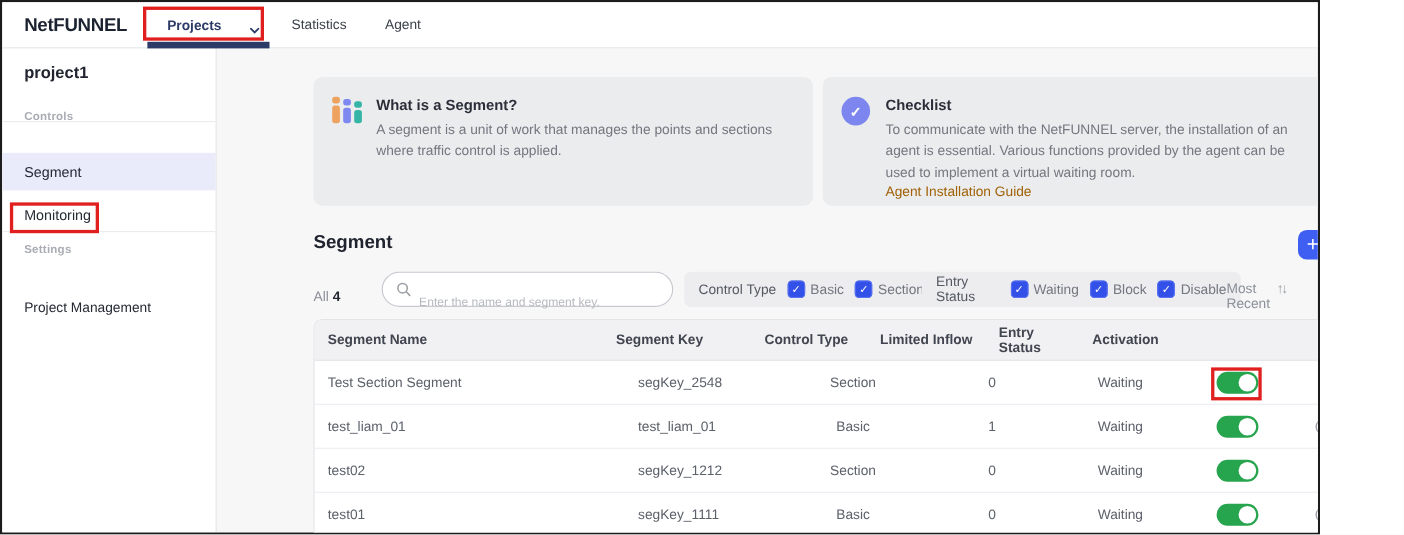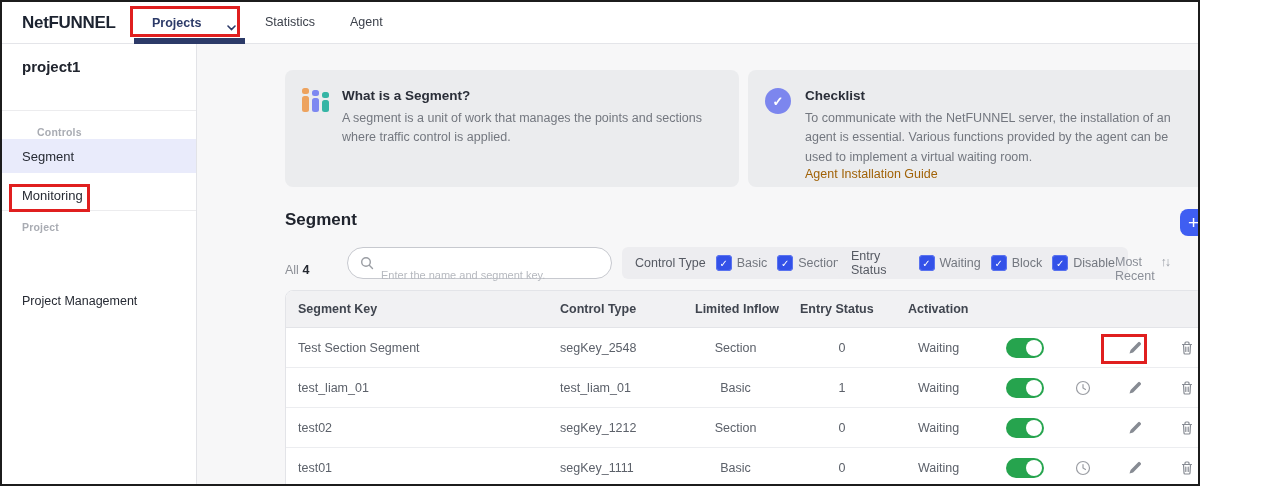--- a/index.html
+++ b/index.html
@@ -81,21 +81,21 @@
   .sort-ctl { position:absolute; left:830px; top:8px; font-size:12.5px; color:#8b8f98; cursor:pointer;
               display:flex; gap:6px; }
   .sort-arrows { letter-spacing:-2px; color:#9ca0a8; }
 
   
   .seg-table { position:absolute; left:88px; top:246px; width:919px; height:198px; background:#fff;
                border:1px solid #e3e4e8; border-radius:8px 8px 0 0; overflow:hidden; }
   .t-row { display:grid; grid-template-columns:262px 135px 105px 108px 85px 87px 1fr; align-items:center; }
   .t-head { height:37px; background:#f1f1f3; border-bottom:1px solid #e3e4e8; }
   .t-head .t-cell { font-size:12.5px; color:#40454f; font-weight:600; }
-  .t-body-row { height:40px; border-bottom:1px solid #ecedf0; }
+  .t-body-row { height:40px; border-bottom:1px solid #ecedf0;gap:20px; }
   .t-cell { font-size:12.5px; color:#5c616a; padding-left:12px; }
   .t-center { text-align:center; padding-left:0; }
   .toggle { width:38px; height:20px; border-radius:10px; background:#26a44e; position:relative;
             margin:0 auto; cursor:pointer; }
   .toggle .knob { position:absolute; right:2px; top:2px; width:16px; height:16px; border-radius:50%; background:#fff; }
   .actions { position:relative; height:40px; padding-left:0; }
   .act-slot { position:absolute; top:11px; width:18px; height:18px; cursor:pointer; }
   .slot-1 { left:6px; } .slot-2 { left:58px; } .slot-3 { left:110px; }
 
   
@@ -135,33 +135,33 @@
 
     <div class="avatar">
       <div class="body"></div>
       <div class="base"></div>
     </div>
   </div>
 
   <div class="sidebar">
     <div class="project-title">project1</div>
     <div class="side-divider" style="top:66px;"></div>
-    <div class="side-label" style="top:82px;margin-left:15px;">Controls</div>
+    <div class="side-label" style="top:56px;">Controls</div>
 
     <div class="side-item active" style="top:95px;">
       <span>Segment</span>
     </div>
     <div class="side-item" style="top:134px;">
       <span>Monitoring</span>
     </div>
 
     <div class="side-divider" style="top:166px;"></div>
-    <div class="side-label" style="top:177px;">Project</div>
-
-    <div class="side-item" style="top:240px; font-size:12.5px;">
+    <div class="side-label" style="top:177px;">Settings</div>
+
+    <div class="side-item" style="top:219px; font-size:12.5px;">
       <span>Project Management</span>
     </div>
 
     <div class="anno anno-segment"></div>
   </div>
 
   <div class="main">
 
     <div class="info-card card-1">
       <div class="card-icon">
@@ -252,20 +252,21 @@
       </div>
 
       <div class="sort-ctl">
         <span>Most Recent</span>
         <span class="sort-arrows">↑↓</span>
       </div>
     </div>
 
     <div class="seg-table">
       <div class="t-row t-head">
+        <div class="t-cell">Segment Name</div>
         <div class="t-cell">Segment Key</div>
         <div class="t-cell">Control Type</div>
         <div class="t-cell">Limited Inflow</div>
         <div class="t-cell">Entry Status</div>
         <div class="t-cell">Activation</div>
         <div class="t-cell"></div>
       </div>
 
       <div class="t-row t-body-row">
         <div class="t-cell">Test Section Segment</div>

